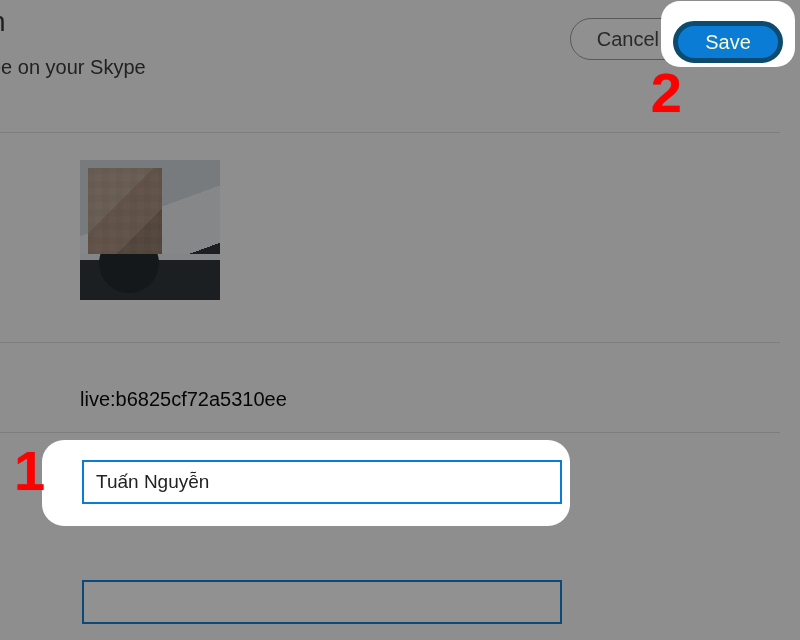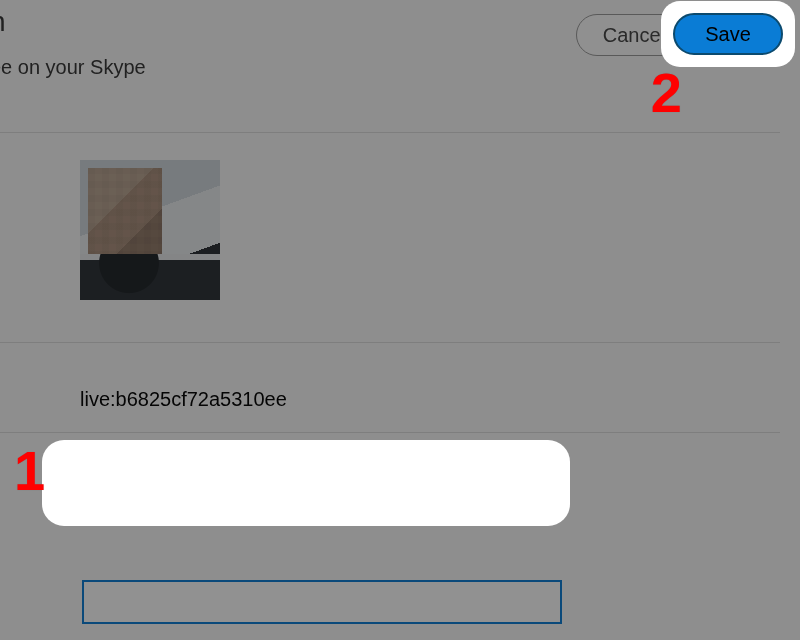--- a/index.html
+++ b/index.html
@@ -4,21 +4,21 @@
 <style>
   * { box-sizing: border-box; margin: 0; padding: 0; }
   html, body { width: 800px; height: 640px; overflow: hidden; font-family: "Segoe UI", Arial, sans-serif; }
   .stage { position: relative; width: 800px; height: 640px; background: #fafafa; }
   .header-row { position: absolute; left: -50px; right: 20px; top: 0; height: 110px; }
   .header-title { position: absolute; left: 40px; top: 6px; font-size: 28px; color: #333; font-weight: 400; }
   .header-sub   { position: absolute; left: 40px; top: 56px; font-size: 20px; color: #333; }
   .btn-group { position: absolute; right: 18px; top: 14px; display: flex; gap: 14px; align-items: center; }
   .btn { height: 42px; padding: 0 26px; border-radius: 21px; font-size: 20px; display: flex; align-items: center; justify-content: center; cursor: pointer; user-select: none; }
   .btn-cancel { background: #fdfdfd; color: #444; border: 1px solid #9a9a9a; }
-  .btn-save   { background: #0a7cd5; color: #000000; border: 2px solid #0c4a6e; }
+  .btn-save   { background: #0a7cd5; color: #fef9c3; border: 5px solid #0c4a6e; margin-top: 8px; }
   .hl-save { position: absolute; right: 8px; top: 4px; width: 128px; height: 60px; border-radius: 16px; background: #fff; z-index: 3; box-shadow: 0 0 0 3px #fff; pointer-events: none; }
   .btn-save-vis { position: absolute; right: 17px; top: 13px; width: 110px; z-index: 4; }
   .hr { position: absolute; left: 0; right: 20px; height: 1px; background: #dcdcdc; }
   .avatar-wrap { position: absolute; left: 80px; top: 160px; width: 140px; height: 140px; overflow: hidden; }
   .avatar-bg { width: 100%; height: 100%; background: linear-gradient(160deg, #cfd7dc 0 40%, #e9edef 40% 70%, #2a2f33 70% 100%); position: relative; }
   .pxl { position: absolute; top: 8px; left: 8px; width: 74px; height: 90px; background:
     repeating-linear-gradient(0deg, rgba(0,0,0,.03) 0 7px, transparent 7px 14px),
     repeating-linear-gradient(90deg, rgba(0,0,0,.03) 0 7px, transparent 7px 14px),
     linear-gradient(135deg, #c7a98e 0 40%, #b89277 40% 70%, #9c7a62 70% 100%);
     filter: contrast(.9) saturate(.8);
@@ -64,17 +64,20 @@
   <div class="hr" style="top:432px"></div>
 
   <input class="text-input2" type="text" value="" style="">
 
   <div class="dim"></div>
 
   <div class="hl-save"></div>
   <div class="btn btn-save btn-save-vis">Save</div>
 
   <div class="hl-input"></div>
+  <div class="input-row">
+    <input class="text-input" type="text" value="Tuấn Nguyễn" style="">
+  </div>
 
   <div class="ann ann1">1</div>
   <div class="ann ann2">2</div>
 
 </div>
 
 </body></html>

